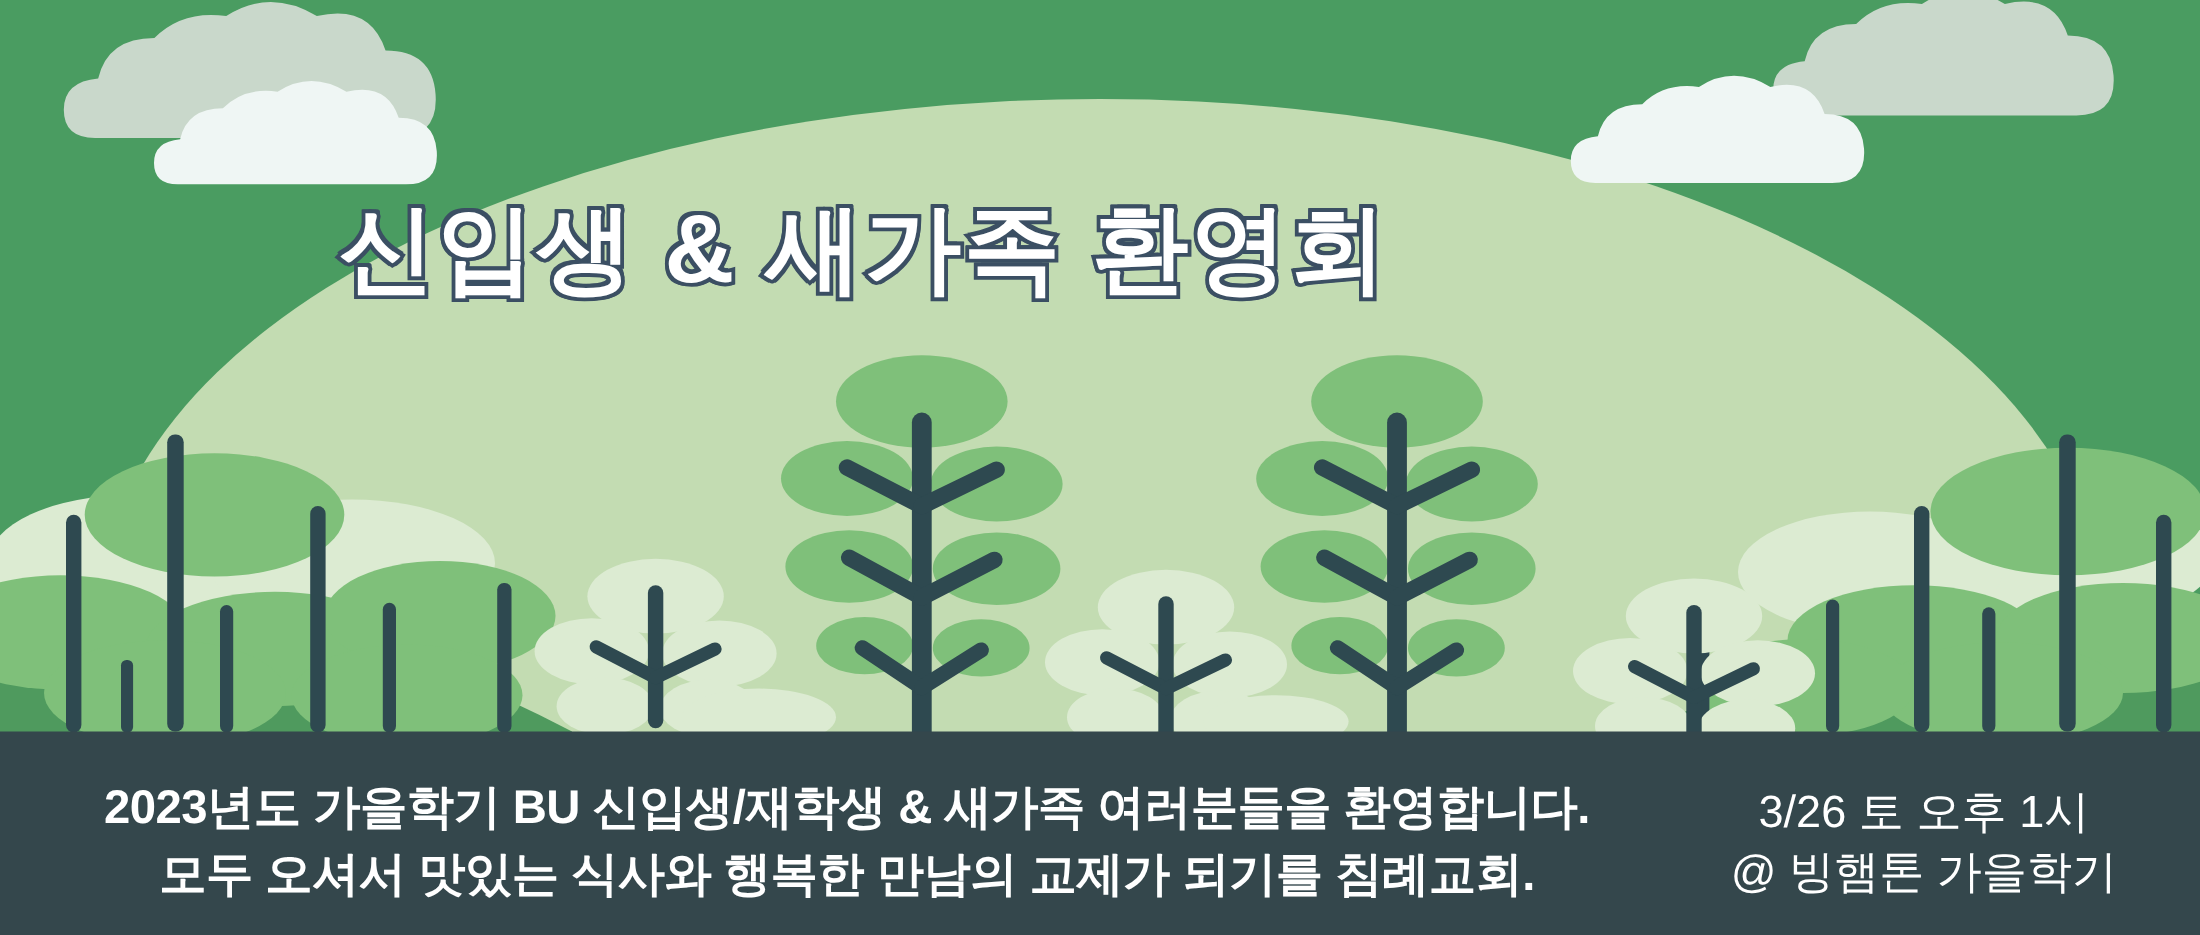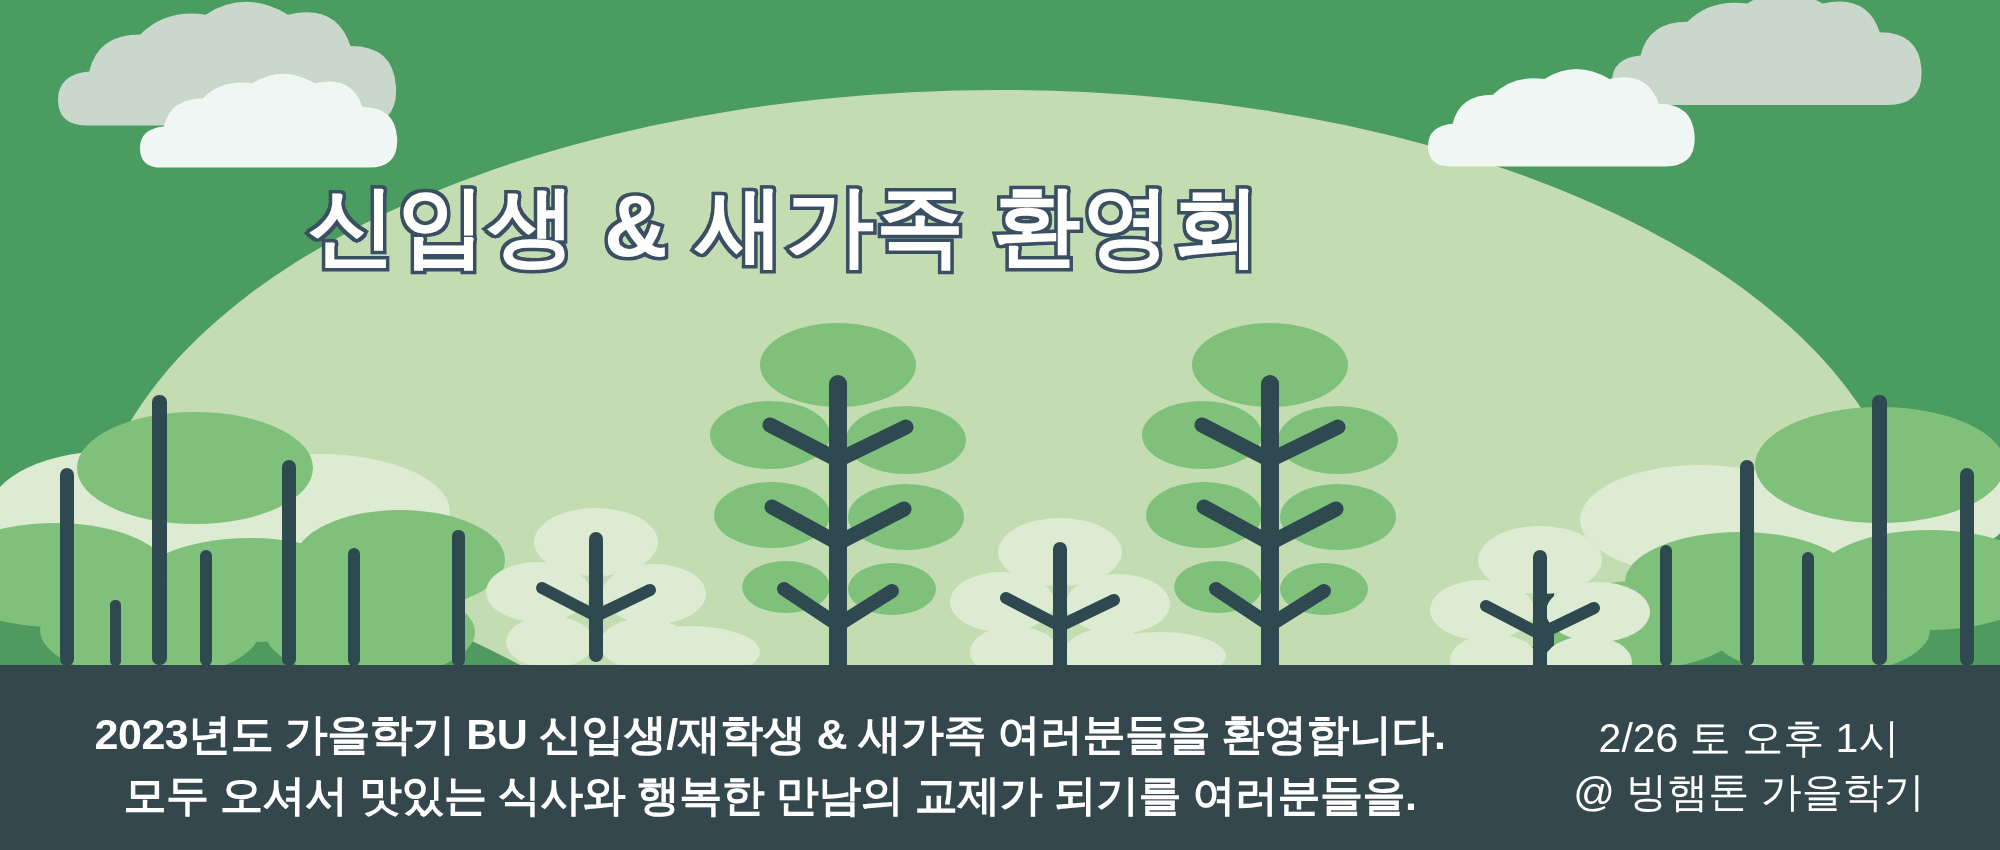--- a/index.html
+++ b/index.html
@@ -194,21 +194,21 @@
     </g>
   </svg>
 
   <div id="title-wrap">
     <div id="title">신입생 &amp; 새가족 환영회</div>
   </div>
 
   <div id="bottom-bar">
     <div id="bar-left">
       <div class="line">2023년도 가을학기 BU 신입생/재학생 &amp; 새가족 여러분들을 환영합니다.</div>
-      <div class="line">모두 오셔서 맛있는 식사와 행복한 만남의 교제가 되기를 여러분들을.</div>
+      <div class="line">모두 오셔서 맛있는 식사와 행복한 만남의 교제가 되기를 침례교회.</div>
     </div>
     <div id="bar-right">
-      <div class="line">2/26 토 오후 1시</div>
+      <div class="line">3/26 토 오후 1시</div>
       <div class="line">@ 빙햄톤 가을학기</div>
     </div>
   </div>
 
 </div>
 
 </body></html>

